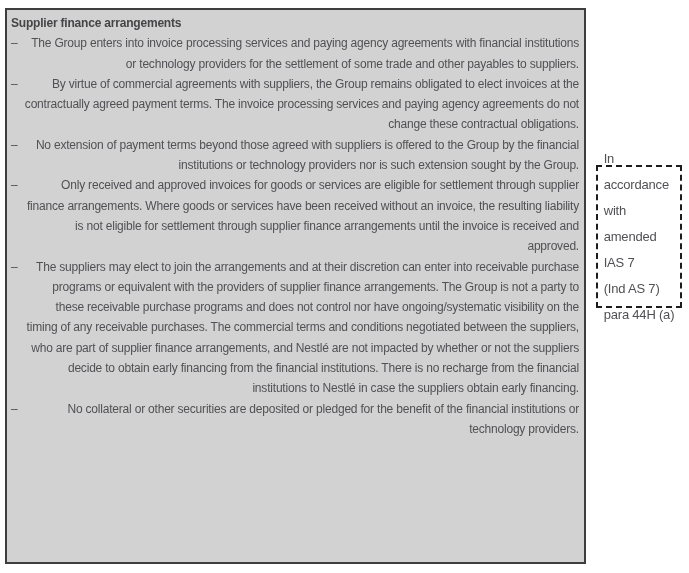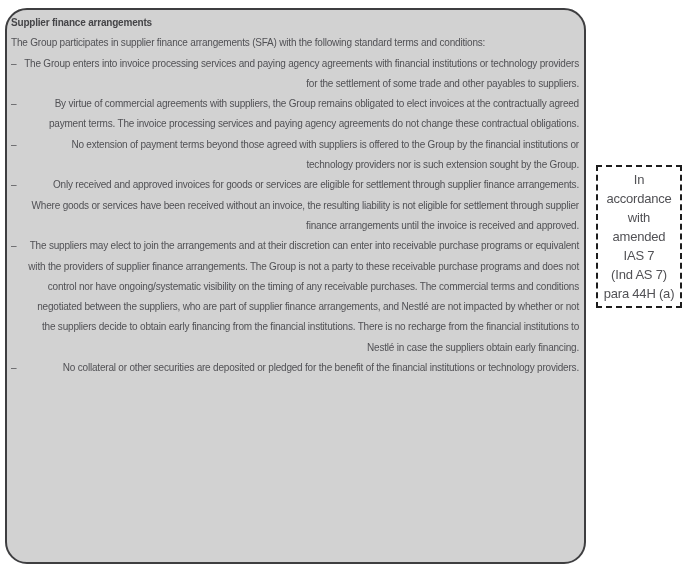--- a/index.html
+++ b/index.html
@@ -27,25 +27,24 @@
     top: 8px;
     width: 581px;
     height: 556px;
     box-sizing: border-box;
     background: var(--panel-bg);
     border: 2px solid var(--panel-border);
     padding: 3px 5px 3px 4px;
     overflow: hidden;
   }
   .panel-text {
-    font-size: 10px;
+    font-size: 12px;
     line-height: 20.3px;
     letter-spacing: -0.2px;
     color: var(--text);
-    border-radius: 22px;
   }
   .panel-title {
     font-weight: bold;
     color: #454548;
   }
   .bullet {
     display: flex;
     align-items: flex-start;
   }
   .bullet .dash {
@@ -63,33 +62,31 @@
     height: 143px;
     box-sizing: border-box;
     background: #ffffff;
     border: 2px dashed var(--note-border);
     display: flex;
     align-items: center;
     justify-content: center;
   }
   .note-text {
     font-size: 13px;
-    line-height: 19px;
+    line-height: 26px;
     letter-spacing: -0.2px;
-    text-align: center;
     white-space: pre-line;
     color: var(--text);
   }
 </style>
 </head>
 <body>
 
 <div class="panel panel-text">
   <div class="panel-title">Supplier finance arrangements</div>
-  <div>The Group participates in supplier finance arrangements (SFA) with the following standard terms and conditions:</div>
 
   <div class="bullet">
     <span class="dash">–</span>
     <span class="btext">The Group enters into invoice processing services and paying agency agreements with financial institutions or technology providers for the settlement of some trade and other payables to suppliers.</span>
   </div>
   <div class="bullet">
     <span class="dash">–</span>
     <span class="btext">By virtue of commercial agreements with suppliers, the Group remains obligated to elect invoices at the contractually agreed payment terms. The invoice processing services and paying agency agreements do not change these contractual obligations.</span>
   </div>
   <div class="bullet">

